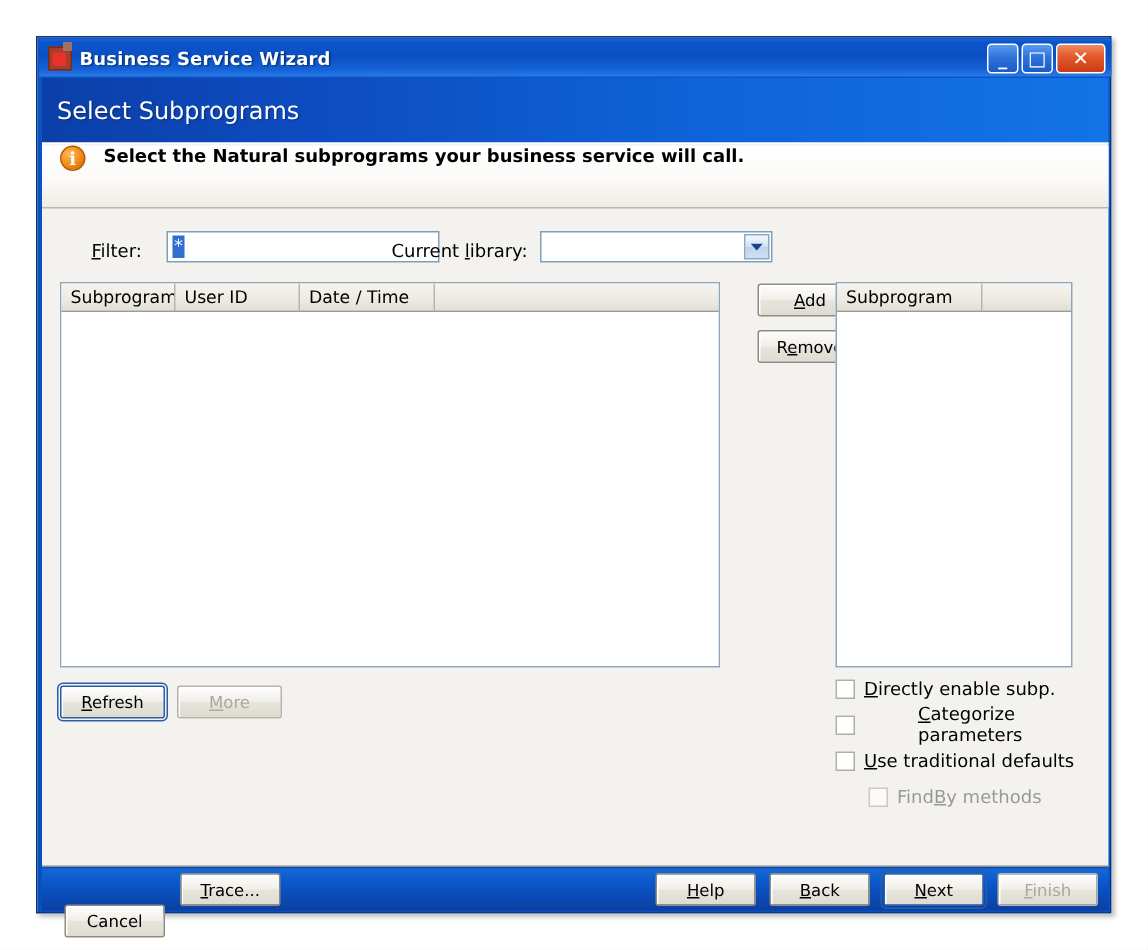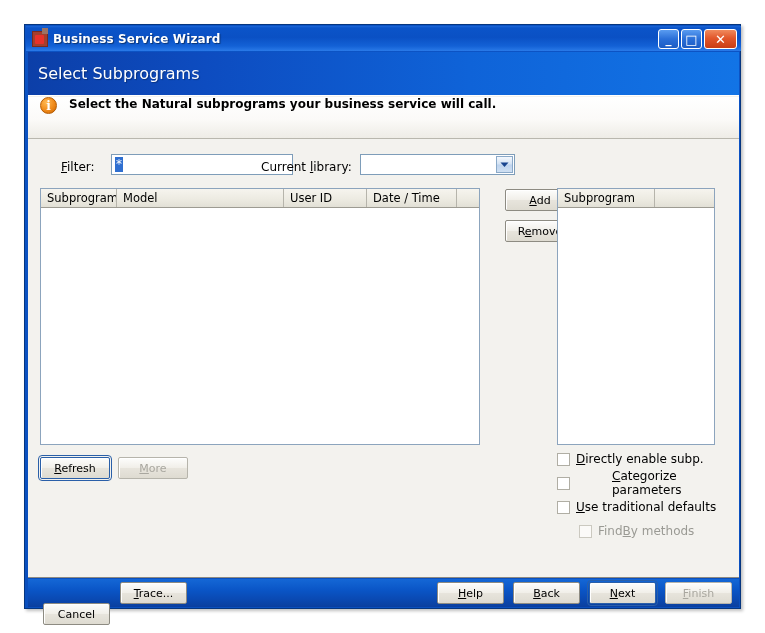--- a/index.html
+++ b/index.html
@@ -360,21 +360,20 @@
           <svg width="9" height="6" viewBox="0 0 9 6">
               <path d="M0.5 0.5 L4.5 5 L8.5 0.5 Z" fill="#17448f"></path>
             </svg>
         </span>
       </div>
     </div>
 
     <div id="left-list">
       <div id="left-header">
         <div class="hcell" style="width:76px">Subprogram</div>
-        <div class="hcell" style="width:167px">Model</div>
         <div class="hcell" style="width:83px">User ID</div>
         <div class="hcell" style="width:90px">Date / Time</div>
         <div class="hcell" style="width:22px;border-right:none"></div>
       </div>
       <div id="left-body"></div>
     </div>
 
     <div id="btn-add" class="btn">
         <span><u>A</u>dd</span>
       </div>

